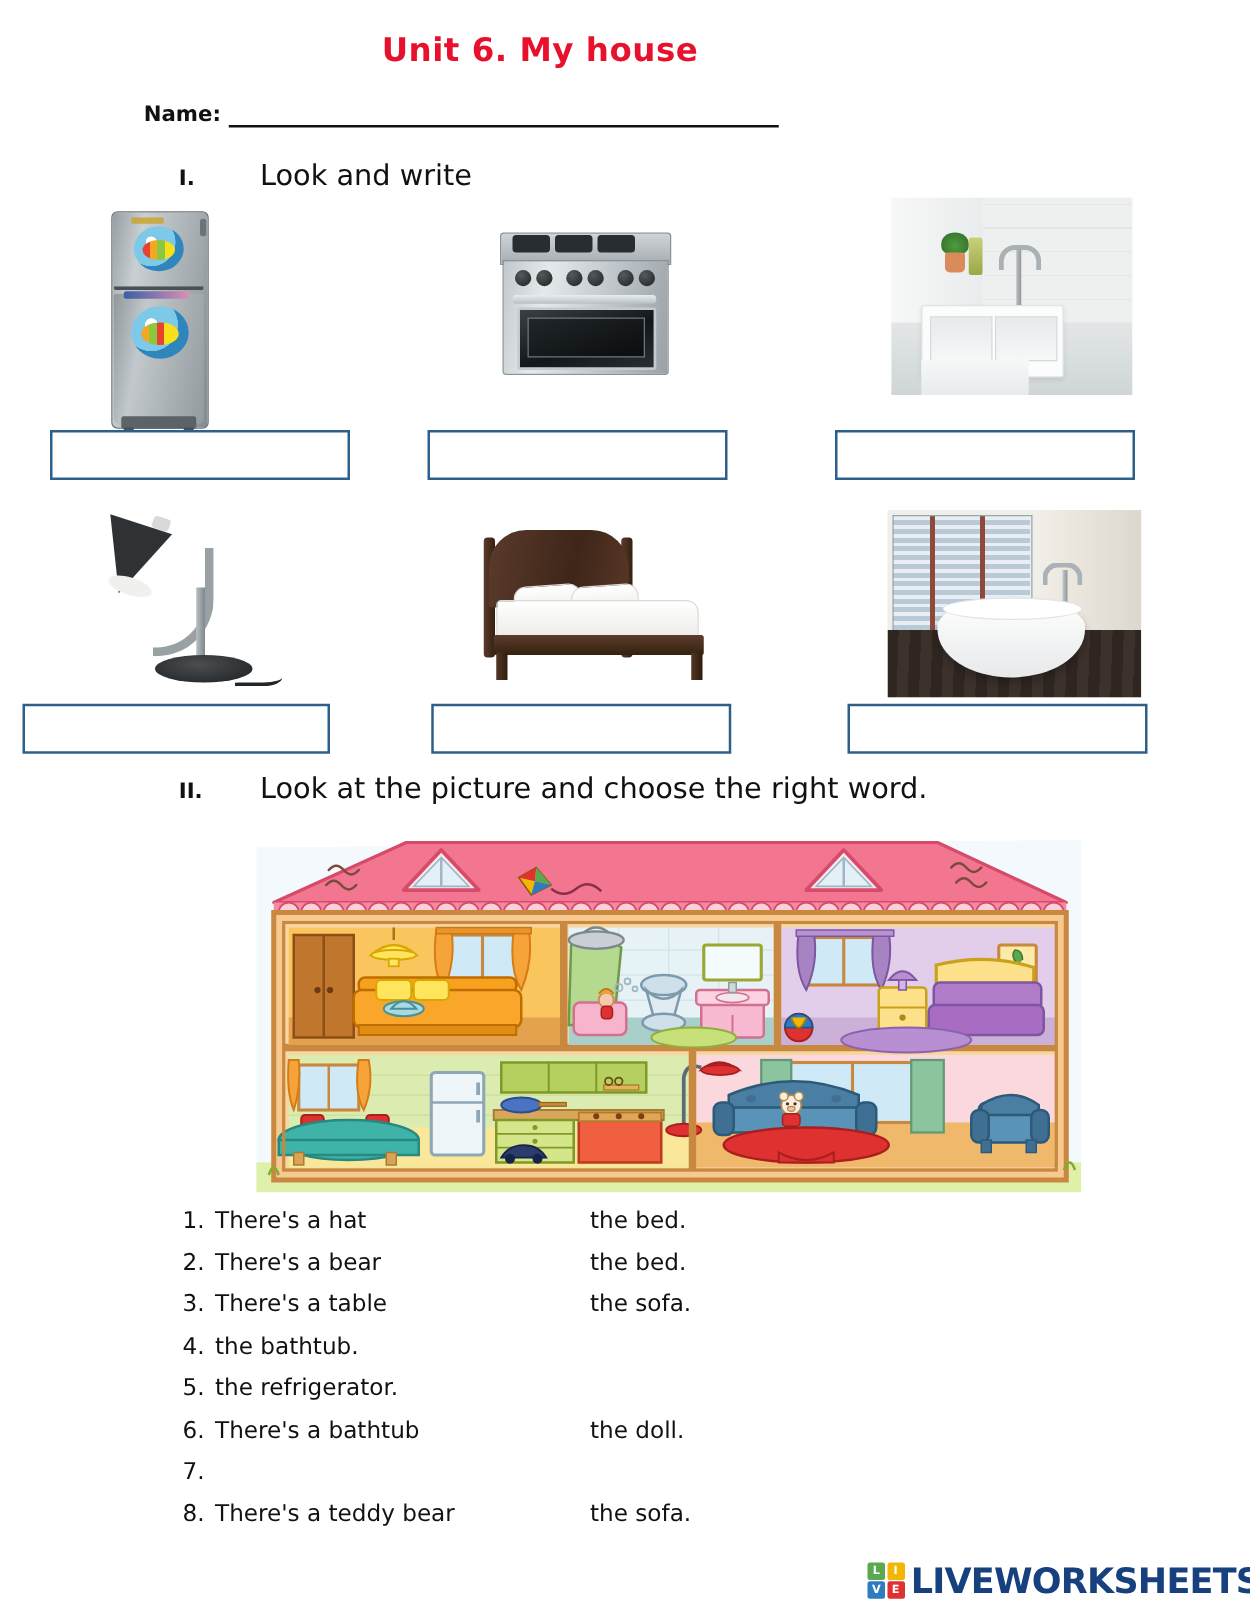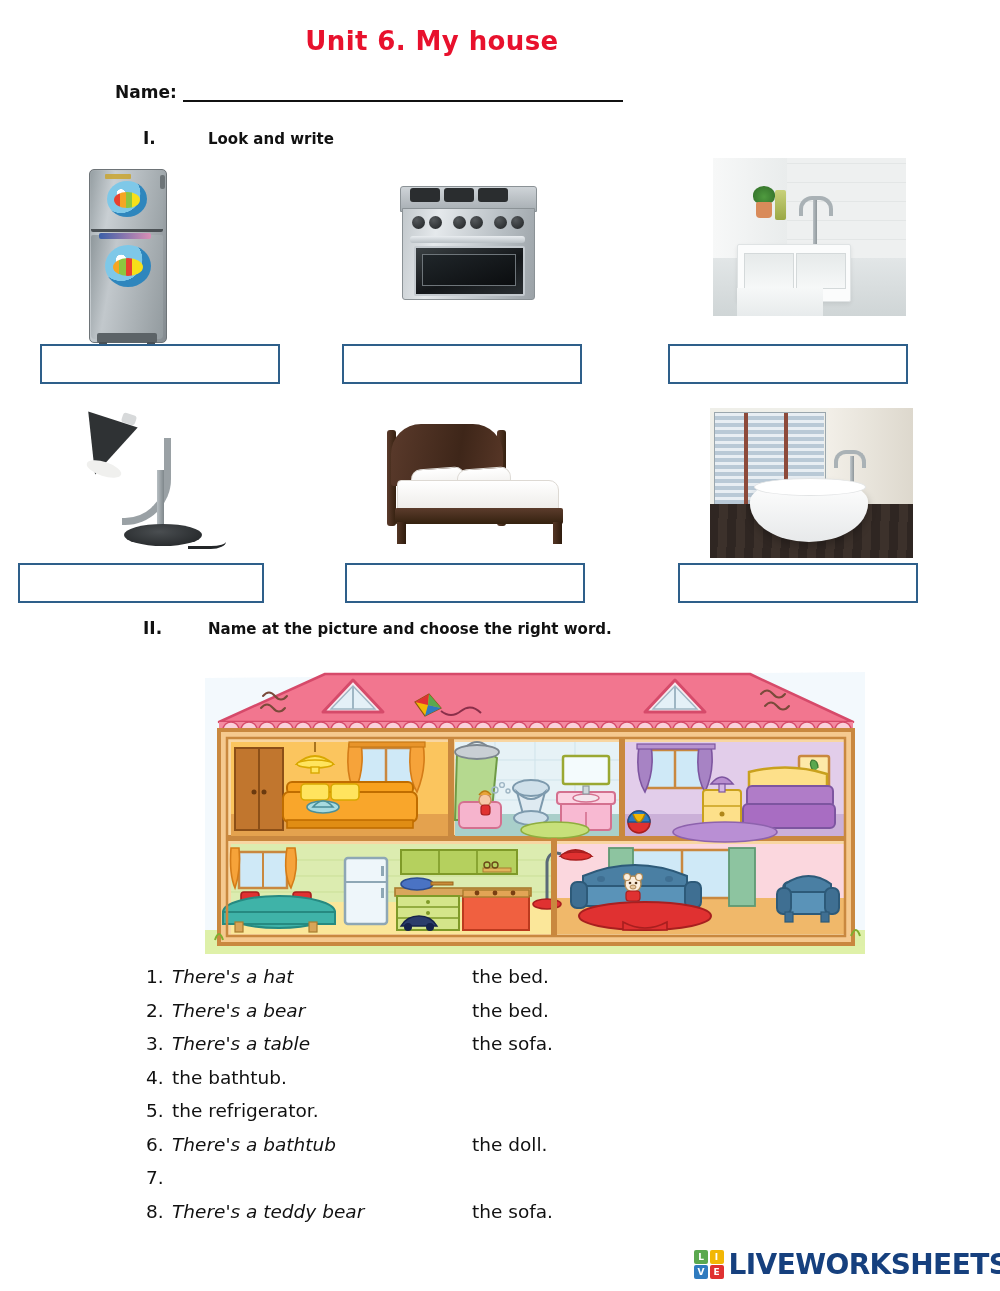--- a/index.html
+++ b/index.html
@@ -22,21 +22,21 @@
   
   .name-row{position:absolute;top:82px;left:115px;display:flex;align-items:flex-end;gap:6px;}
   .name-label{font-size:17px;font-weight:700;color:#111;}
   .name-blank{
     width:440px;border-bottom:2px solid #111;height:17px;
   }
 
   
   .sec{position:absolute;display:flex;align-items:baseline;color:#111;}
   .sec .num{font-size:17px;font-weight:600;width:65px;}
-  .sec .txt{font-size:15px;font-weight:700;}
+  .sec .txt{font-size:23px;font-weight:400;}
   #sec1{top:128px;left:143px;}
   #sec2{top:618px;left:143px;}
 
   
   .imgcell{position:absolute;}
   .answer-box{
     position:absolute;border:2.5px solid #2e5f8a;background:#ffffff;
     box-sizing:border-box;
   }
 
@@ -177,21 +177,21 @@
   .tubphoto .taparc{position:absolute;left:124px;top:42px;width:24px;height:14px;border:4px solid #aab2b6;border-bottom:none;border-radius:12px 12px 0 0;}
 
   
   .house-wrap{position:absolute;left:205px;top:664px;width:660px;height:290px;}
   .house-svg{display:block;width:660px;height:290px;}
 
   
   .qlist{position:absolute;left:146px;top:966px;width:700px;}
   .qrow{display:flex;align-items:baseline;height:33.5px;font-size:18.5px;color:#111;}
   .qrow .qn{width:26px;flex:none;}
-  .qrow .qa{width:300px;flex:none;font-style:italic;}
+  .qrow .qa{width:300px;flex:none;}
   .qrow .qb{flex:1;}
 
   
   .footer{position:absolute;left:694px;top:1248px;display:flex;align-items:center;gap:5px;}
   .lw-blocks{display:grid;grid-template-columns:14px 14px;grid-template-rows:14px 14px;gap:1.5px;}
   .lw-blocks span{
     display:flex;align-items:center;justify-content:center;
     font-size:9px;font-weight:700;color:#ffffff;border-radius:2px;
     font-family:"DejaVu Sans","Liberation Sans",sans-serif;
   }
@@ -314,21 +314,21 @@
       <div class="taparc"></div>
       <div class="tapstem"></div>
       <div class="tub"></div>
       <div class="tubrim"></div>
     </div>
   </div>
   <div class="answer-box" style="left: 678px; top: 563px; width: 240px; height: 40px; border-color: rgb(46, 95, 138);"></div>
 
   <div class="sec" id="sec2">
     <span class="num">II.</span>
-    <span class="txt">Name at the picture and choose the right word.</span>
+    <span class="txt">Look at the picture and choose the right word.</span>
   </div>
 
   <div class="house-wrap">
   <svg class="house-svg" viewBox="0 0 660 290" xmlns="http://www.w3.org/2000/svg">
     <defs>
       <clipPath id="clipHouse">
             <rect x="14" y="52" width="632" height="228"></rect>
           </clipPath>
     </defs>
 

